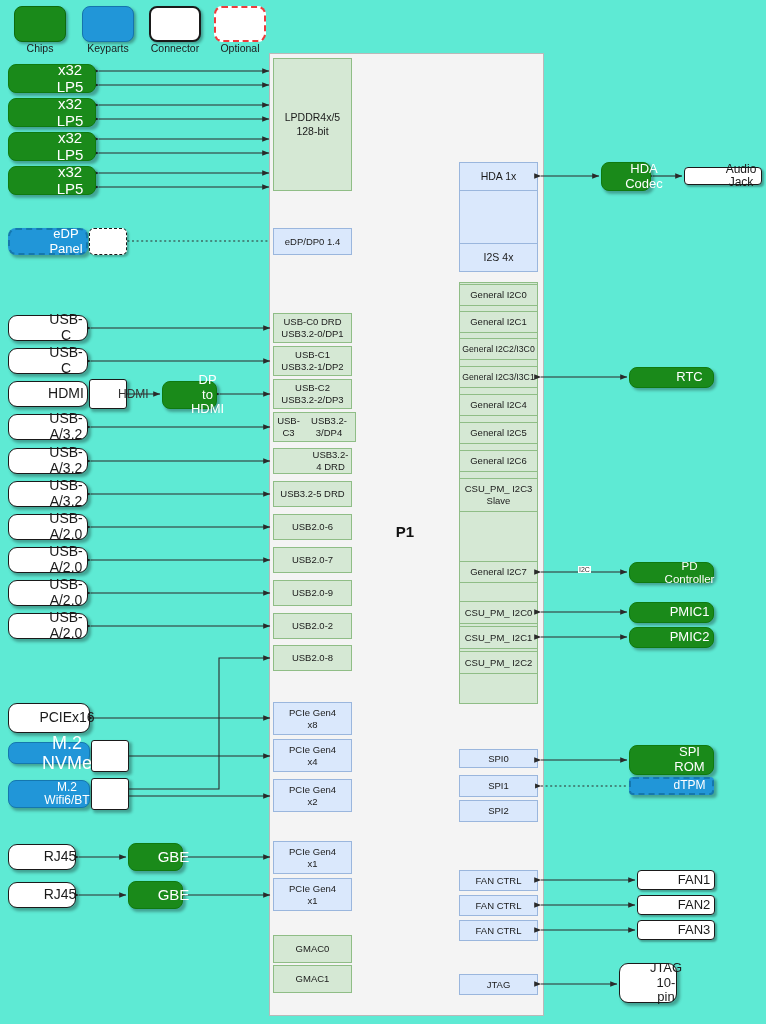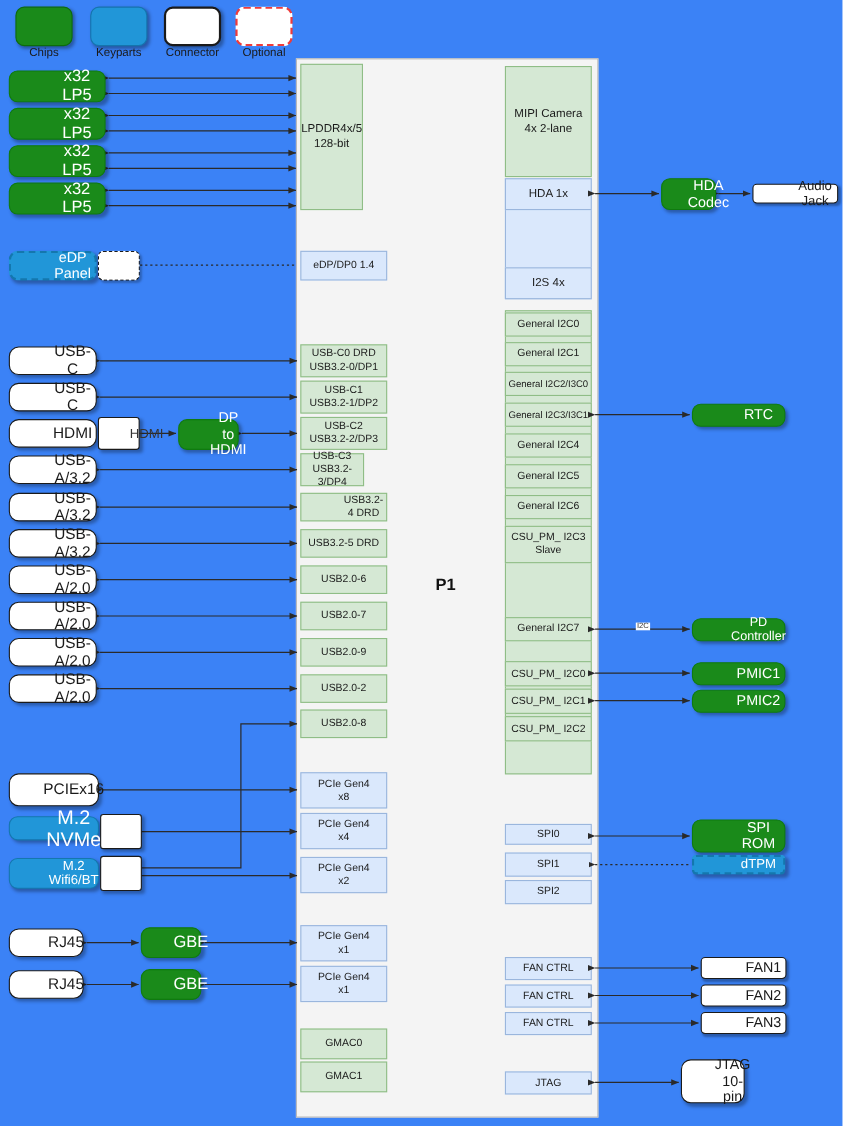--- a/index.html
+++ b/index.html
@@ -5,21 +5,21 @@
   html,body{margin:0;padding:0;background:#ffffff;}
   body{
     font-family:"Liberation Sans", sans-serif;
     -webkit-font-smoothing:antialiased;
   }
   #canvas{
     position:relative;
     width:766px;
     height:1024px;
     overflow:hidden;
-    background:#3b82f6;
+    background:#5eead4;
   }
   svg#wires{
     position:absolute;left:0;top:0;width:766px;height:1024px;
     pointer-events:none;
     z-index:5;
   }
   .node{
     position:absolute;
     box-sizing:border-box;
     display:flex;
@@ -162,21 +162,21 @@
   <div class="node chip" style="left:8px;top:98px;width:88px;height:29px;">
     <span>x32 LP5</span>
   </div>
   <div class="node chip" style="left:8px;top:132px;width:88px;height:29px;">
     <span>x32 LP5</span>
   </div>
   <div class="node chip" style="left:8px;top:166px;width:88px;height:29px;">
     <span>x32 LP5</span>
   </div>
 
-  <div class="ifcell green big" style="left:273px;top:58px;width:57px;height:133px;flex-direction:column;text-align:center;">
+  <div class="ifcell green big" style="left:273px;top:58px;width:79px;height:133px;flex-direction:column;text-align:center;">
     <span>LPDDR4x/5</span>
     <span>128-bit</span>
   </div>
 
   <div class="node keypart dashed" style="left:8px;top:228px;width:80px;height:27px;font-size:13px;">
     <span>eDP Panel</span>
   </div>
   <div class="node optional" style="left:89px;top:228px;width:17px;height:27px;"></div>
 
   <div class="ifcell blue" style="left:273px;top:228px;width:79px;height:27px;">
@@ -227,21 +227,21 @@
     <span>USB3.2-0/DP1</span>
   </div>
   <div class="ifcell green" style="left:273px;top:346px;width:79px;height:30px;flex-direction:column;">
     <span>USB-C1</span>
     <span>USB3.2-1/DP2</span>
   </div>
   <div class="ifcell green" style="left:273px;top:379px;width:79px;height:30px;flex-direction:column;">
     <span>USB-C2</span>
     <span>USB3.2-2/DP3</span>
   </div>
-  <div class="ifcell green" style="left:273px;top:412px;width:58px;height:30px;flex-direction:column;">
+  <div class="ifcell green" style="left:273px;top:412px;width:83px;height:30px;flex-direction:row;">
     <span>USB-C3</span>
     <span>USB3.2-3/DP4</span>
   </div>
   <div class="ifcell green" style="left:273px;top:448px;width:79px;height:26px;padding-left:36px;">
     <span>USB3.2-4 DRD</span>
   </div>
   <div class="ifcell green" style="left:273px;top:481px;width:79px;height:26px;">
     <span>USB3.2-5 DRD</span>
   </div>
   <div class="ifcell green" style="left:273px;top:514px;width:79px;height:26px;">
@@ -306,24 +306,20 @@
     <span>GBE</span>
   </div>
 
   <div class="ifcell green" style="left:273px;top:935px;width:79px;height:28px;">
     <span>GMAC0</span>
   </div>
   <div class="ifcell green" style="left:273px;top:965px;width:79px;height:28px;">
     <span>GMAC1</span>
   </div>
 
-  <div class="ifcell green big" style="left:459px;top:60px;width:79px;height:101px;flex-direction:column;">
-    <span>MIPI Camera</span>
-    <span>4x 2-lane</span>
-  </div>
 
   <div class="ifgroup blue" style="left:459px;top:162px;width:79px;height:110px;"></div>
   <div class="ifcell blue big" style="left:459px;top:162px;width:79px;height:29px;">
     <span>HDA 1x</span>
   </div>
   <div class="ifcell blue big" style="left:459px;top:243px;width:79px;height:29px;">
     <span>I2S 4x</span>
   </div>
 
   <div class="node chip sm" style="left:601px;top:162px;width:50px;height:29px;flex-direction:column;">

